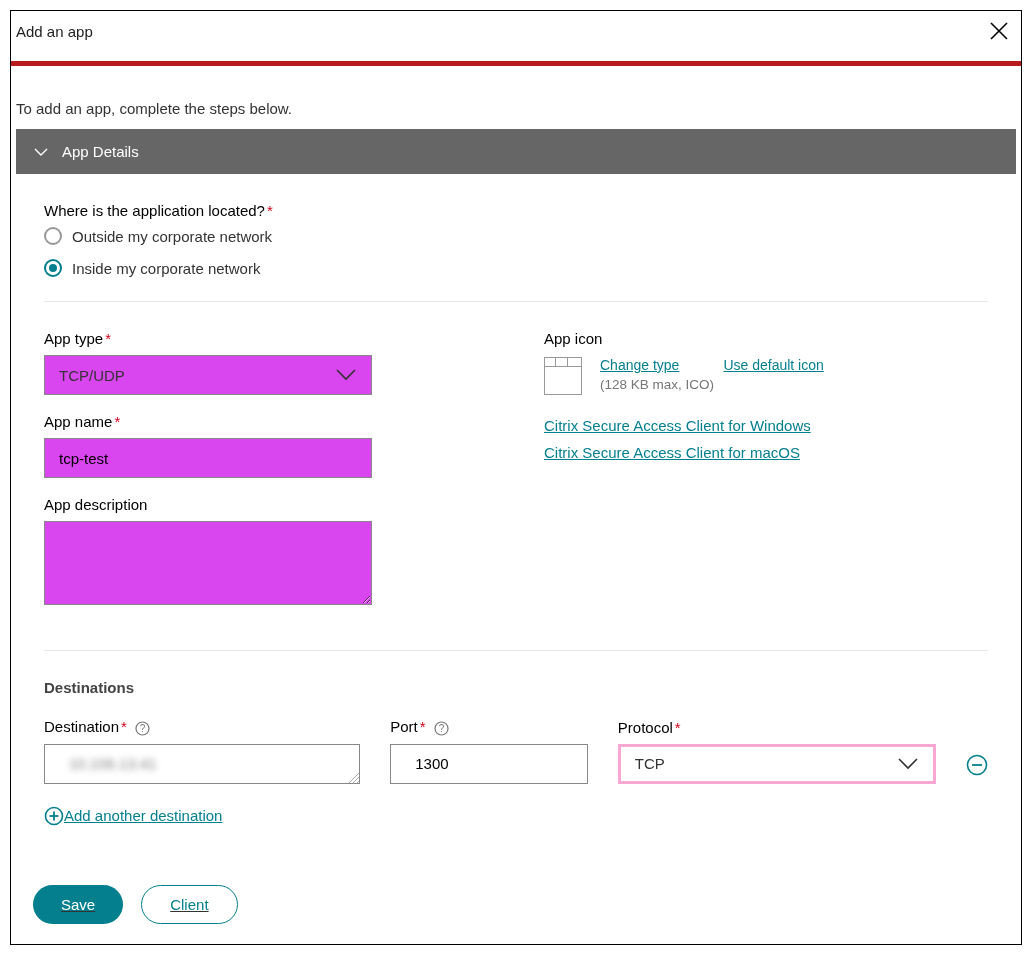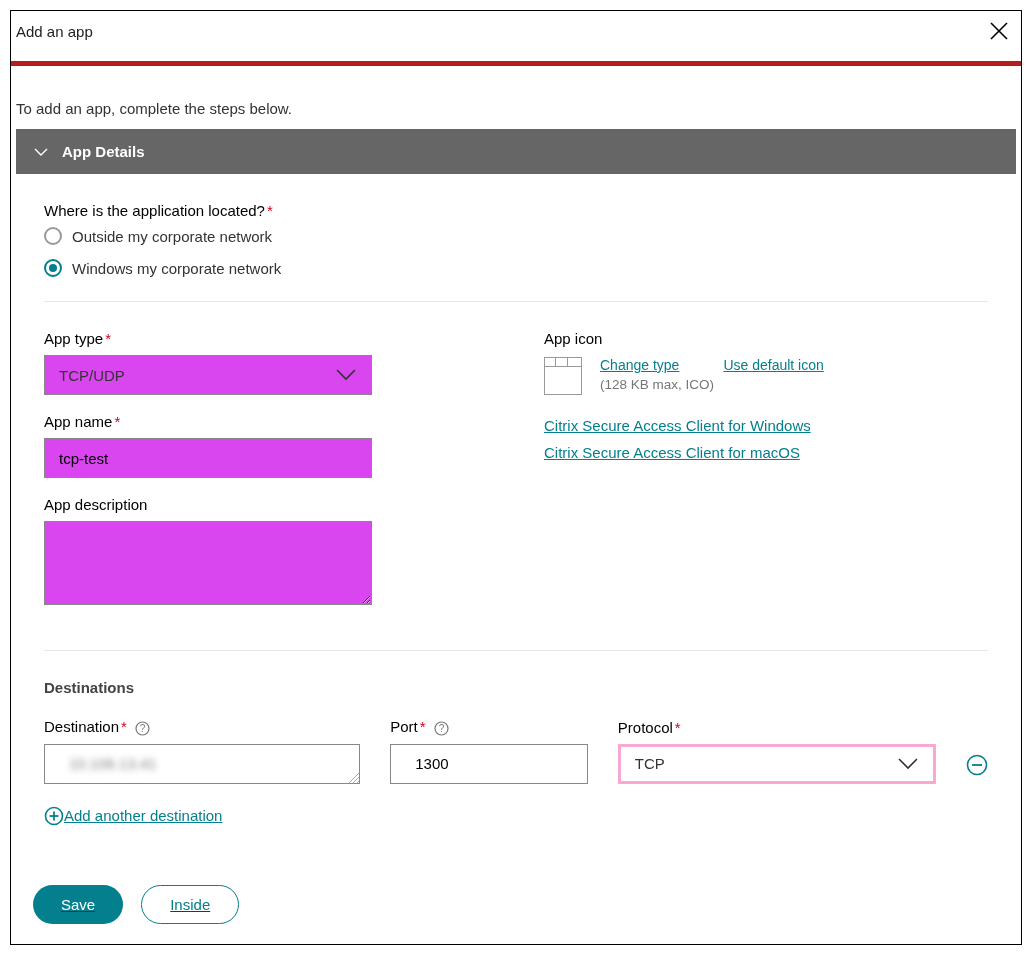--- a/index.html
+++ b/index.html
@@ -37,21 +37,21 @@
     padding: 0 5px;
   }
   .intro-text {
     margin: 34px 0 12px 0;
     font-size: 15px;
     color: #333;
   }
   .section-header {
     background: #666666;
     color: #fff;
-    font-weight: 700;
+    font-weight: 400;
     font-size: 15px;
     padding: 14px 18px;
     display: flex;
     align-items: center;
     gap: 14px;
   }
   .chev {
     display: inline-block;
     width: 14px; height: 14px;
   }
@@ -279,21 +279,21 @@
       </div>
 
       <div class="radio-row">
         <span class="radio-outer"></span>
         <span>Outside my corporate network</span>
       </div>
       <div class="radio-row">
         <span class="radio-outer selected">
             <span class="radio-inner"></span>
           </span>
-        <span>Windows my corporate network</span>
+        <span>Inside my corporate network</span>
       </div>
 
       <hr class="hr">
 
       <div class="two-col">
         <div class="col-left">
 
           <div class="field-block">
             <div class="field-label">
               <span>App type</span><span class="req">*</span>
@@ -405,16 +405,16 @@
             </svg>
         </span>
         <span class="link" style="font-size:15px;">Add another destination</span>
       </div>
 
     </div>
   </div>
 
   <div class="footer">
     <button class="btn btn-primary">Save</button>
-    <button class="btn btn-secondary">Inside</button>
+    <button class="btn btn-secondary">Client</button>
   </div>
 
 </div>
 
 </body></html>

